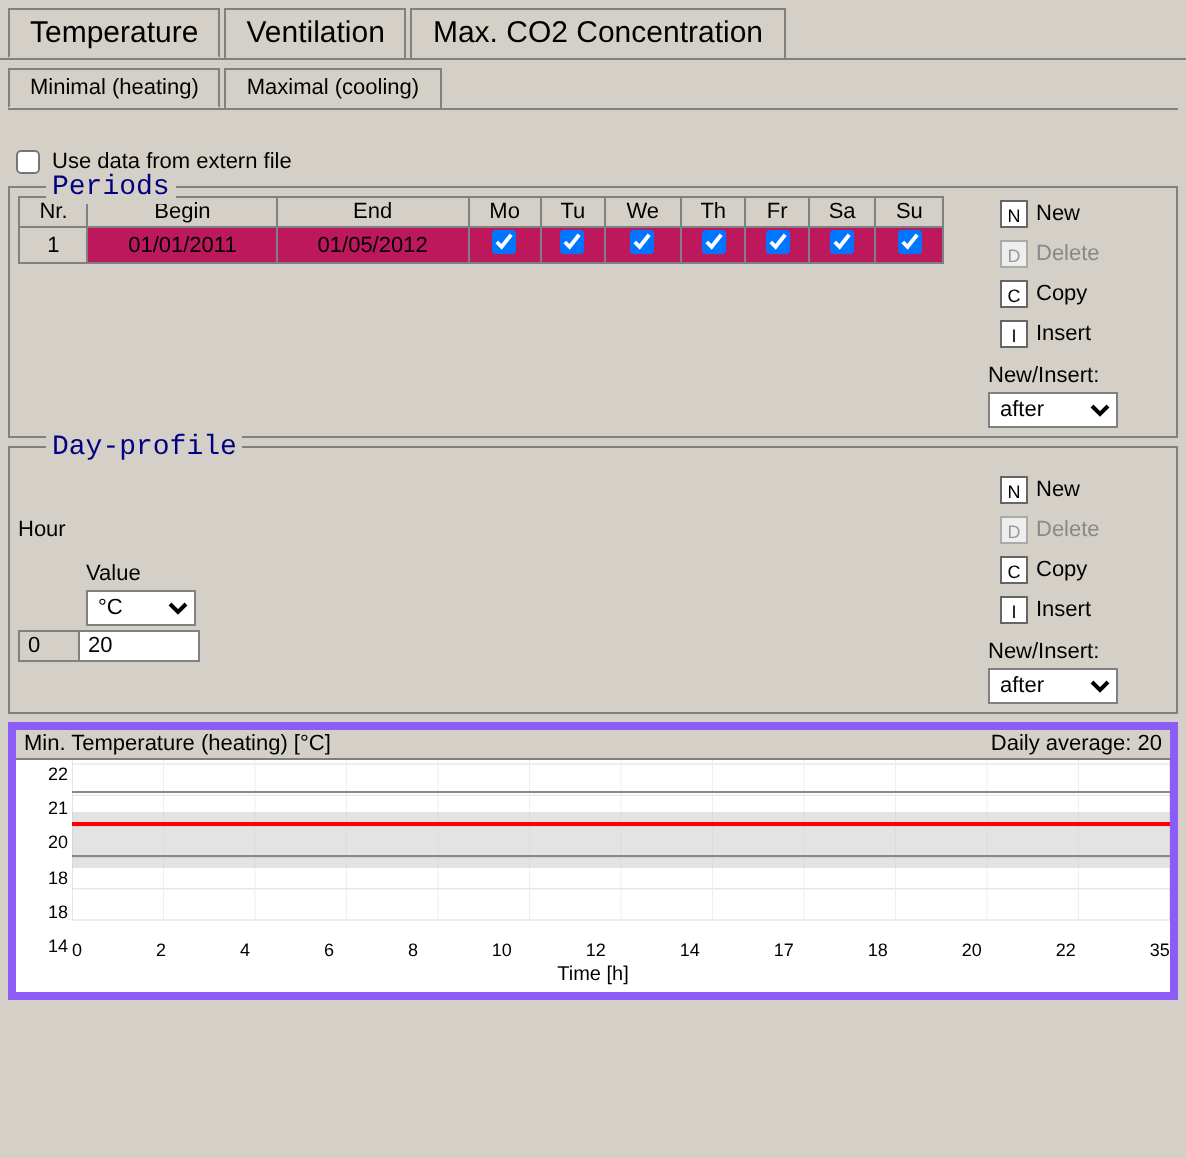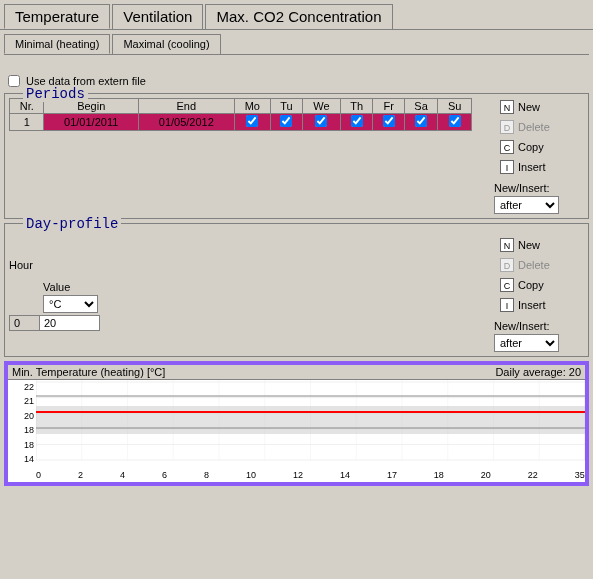--- a/index.html
+++ b/index.html
@@ -424,15 +424,16 @@
         <span>8</span>
         <span>10</span>
         <span>12</span>
         <span>14</span>
         <span>17</span>
         <span>18</span>
         <span>20</span>
         <span>22</span>
         <span>35</span>
       </div>
+      <div style="text-align:center; font-size:10px; padding-bottom:3px;">Time [h]</div>
     </div>
   </div>
 </div>
 
 </body></html>

